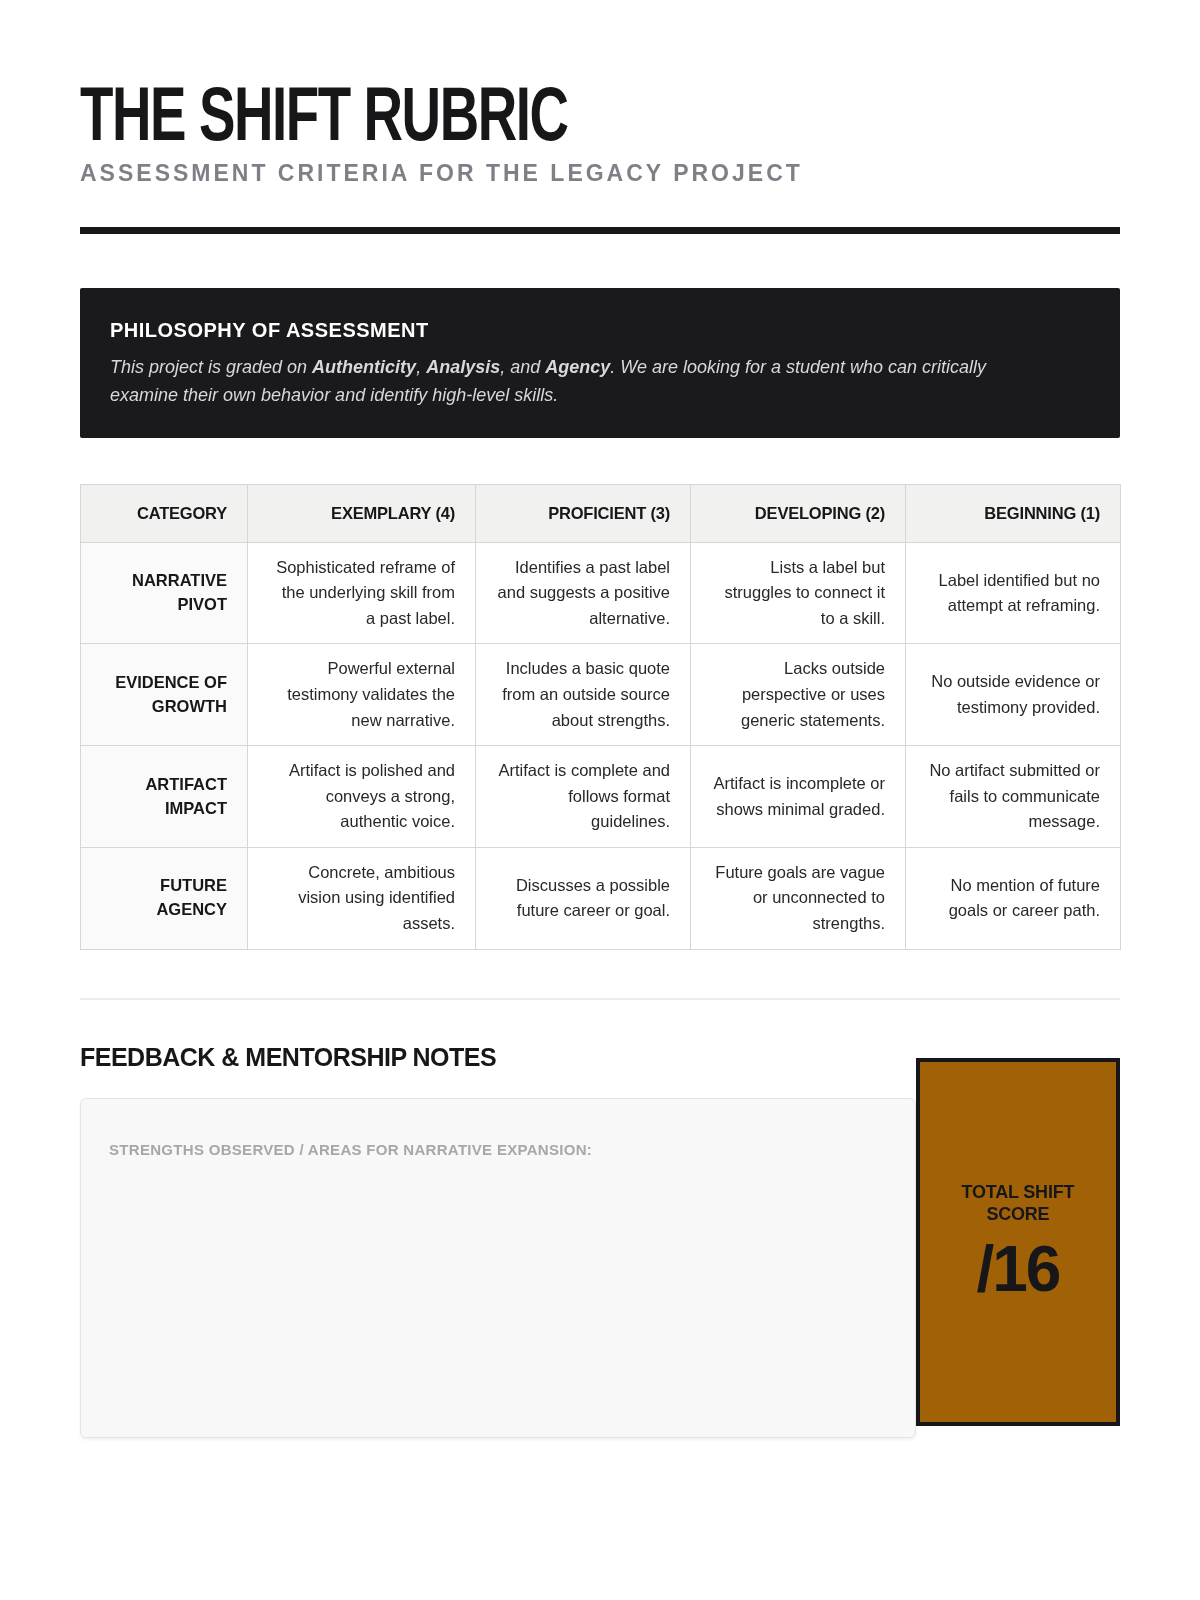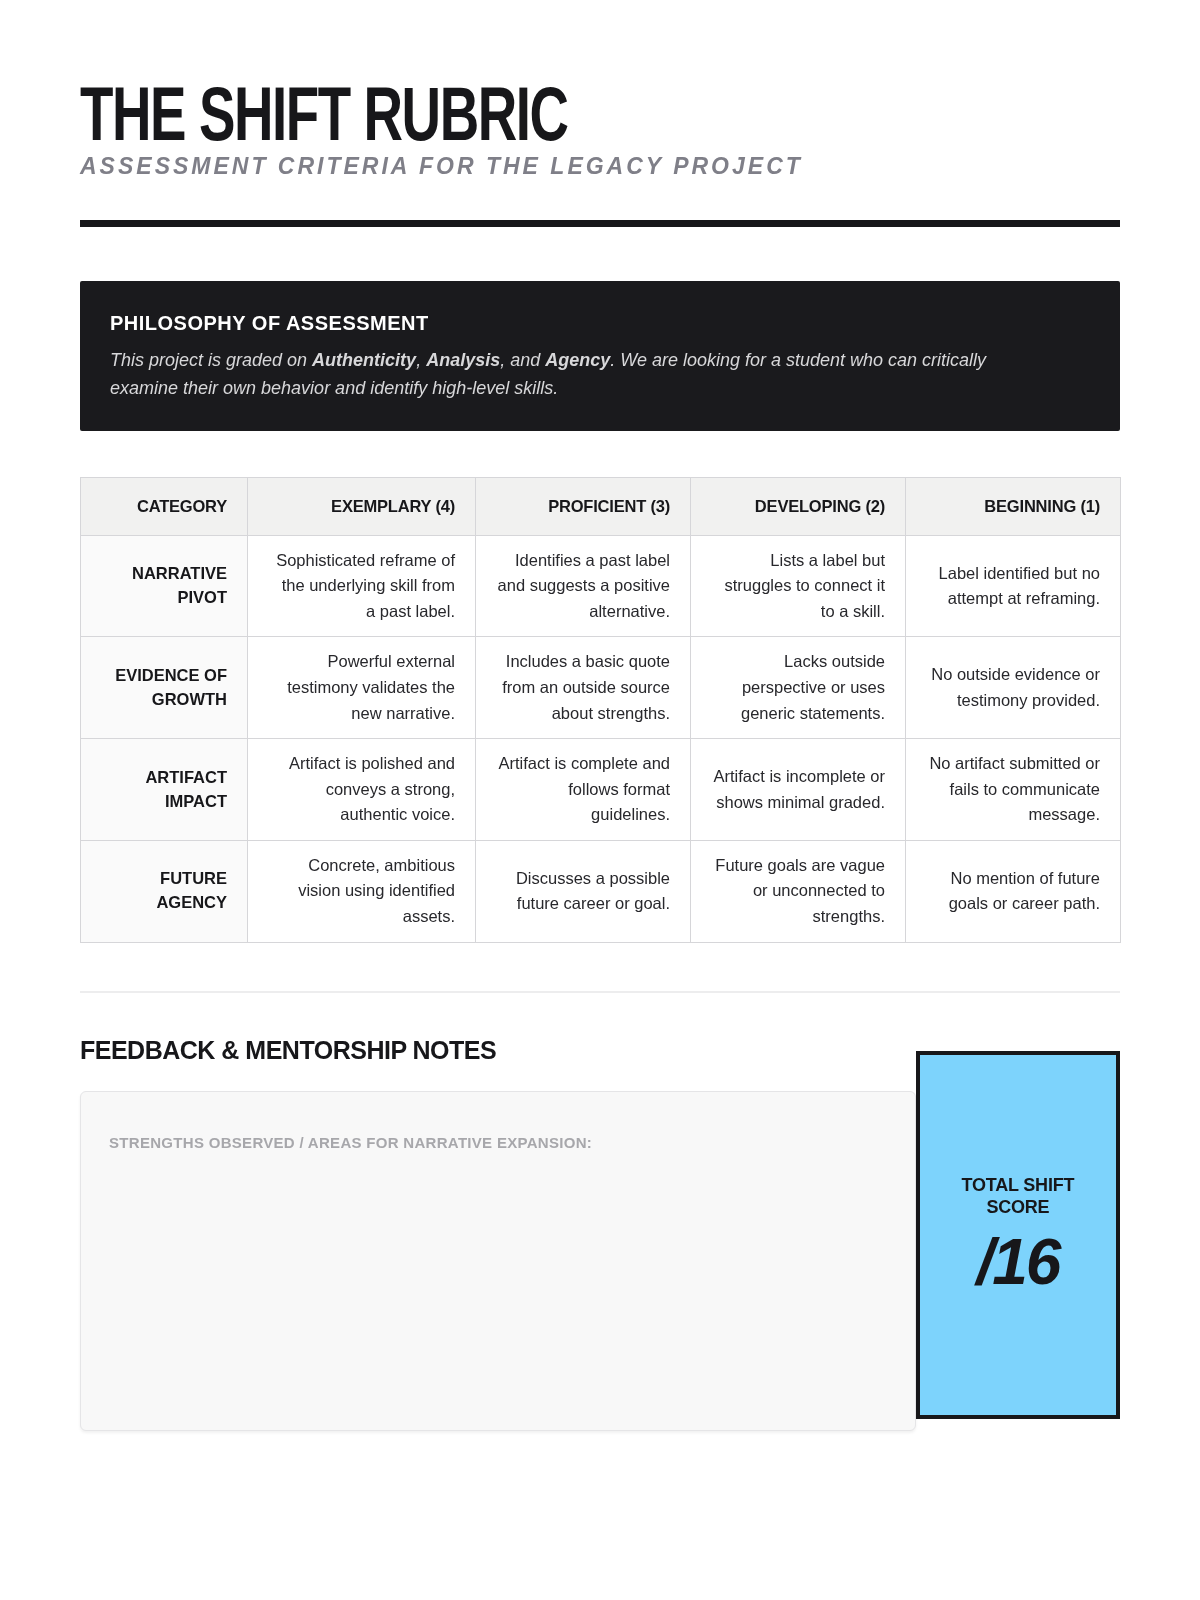--- a/index.html
+++ b/index.html
@@ -26,22 +26,22 @@
   }
   .page{width:1040px;margin:0 auto;padding-top:76px;}
 
   
   h1.doc-title{font-size:76px;line-height:1;color:var(--ink);white-space:nowrap;}
   h1.doc-title .condense{
     display:inline-block;transform:scaleX(0.72);transform-origin:0 50%;
     font-weight:bold;letter-spacing:-2px;white-space:nowrap;
   }
   .doc-subtitle{
-    margin-top:1px;font-size:23px;font-weight:bold;letter-spacing:3px;
-    color:var(--subtitle);white-space:nowrap;font-style:italic;
+    margin-top:8px;font-size:23px;font-weight:bold;letter-spacing:3px;
+    color:var(--subtitle);white-space:nowrap;
   }
   .rule{margin-top:40px;height:7px;background:var(--ink);}
 
   
   .philosophy{
     margin-top:54px;background:var(--banner-bg);border-radius:2px;
     padding:30px 30px 28px 30px;
   }
   .philosophy h2{
     color:var(--banner-heading);font-size:20px;font-weight:bold;
@@ -87,27 +87,27 @@
     margin-top:26px;height:340px;background:var(--notes-bg);
     border:1px solid var(--notes-border);border-radius:6px;
     box-shadow:0 2px 3px rgba(0,0,0,0.06);
     padding:42px 28px;
   }
   .notes-placeholder{
     font-size:15px;font-weight:bold;letter-spacing:0.3px;color:var(--placeholder);
   }
   .score-box{
     width:219px;height:368px;margin-top:16px;
-    border:4px solid var(--ink);background:#7dd3fc;
+    border:4px solid var(--ink);background:#a16207;
     display:flex;flex-direction:column;align-items:center;justify-content:center;
     text-align:center;
   }
   .score-label{font-size:18px;font-weight:bold;line-height:1.18;color:var(--ink);letter-spacing:-0.2px;}
   .score-value{
-    margin-top:12px;font-size:64px;font-weight:bold;font-style:italic;
+    margin-top:12px;font-size:64px;font-weight:bold;
     letter-spacing:-2px;color:var(--ink);line-height:1;
   }
 </style>
 </head>
 <body>
 
 <div class="page">
 
   <header>
     <h1 class="doc-title"><span class="condense">THE SHIFT RUBRIC</span></h1>

